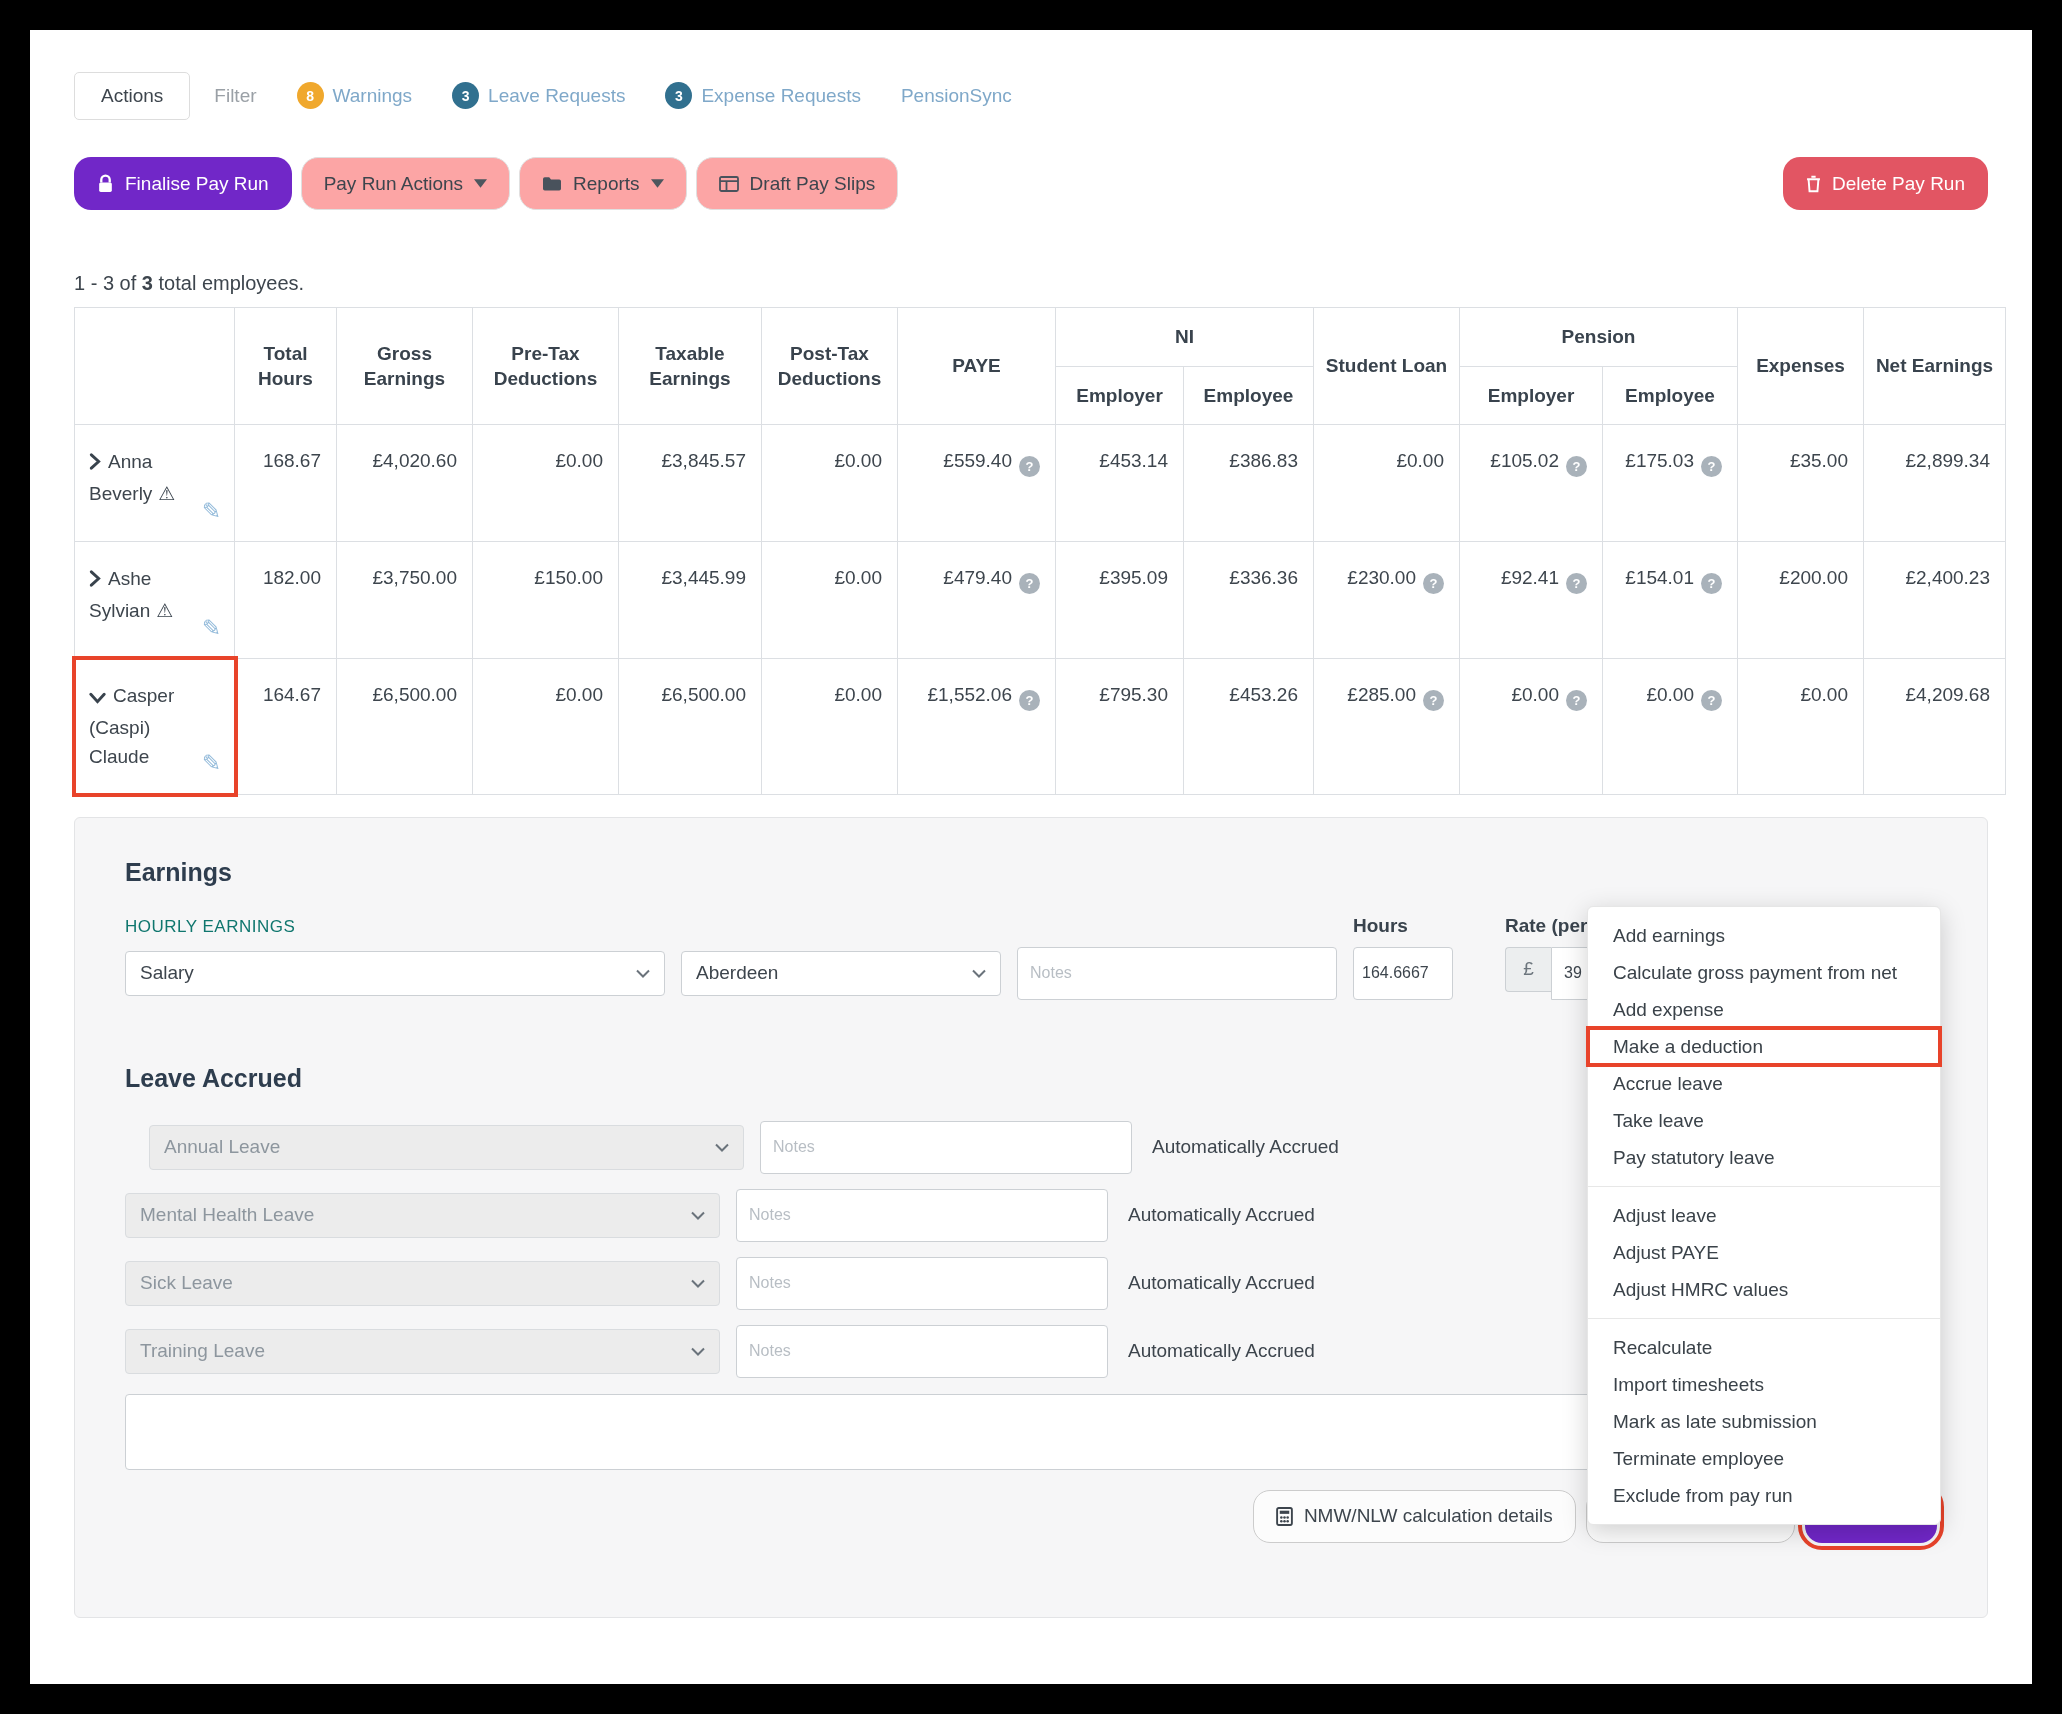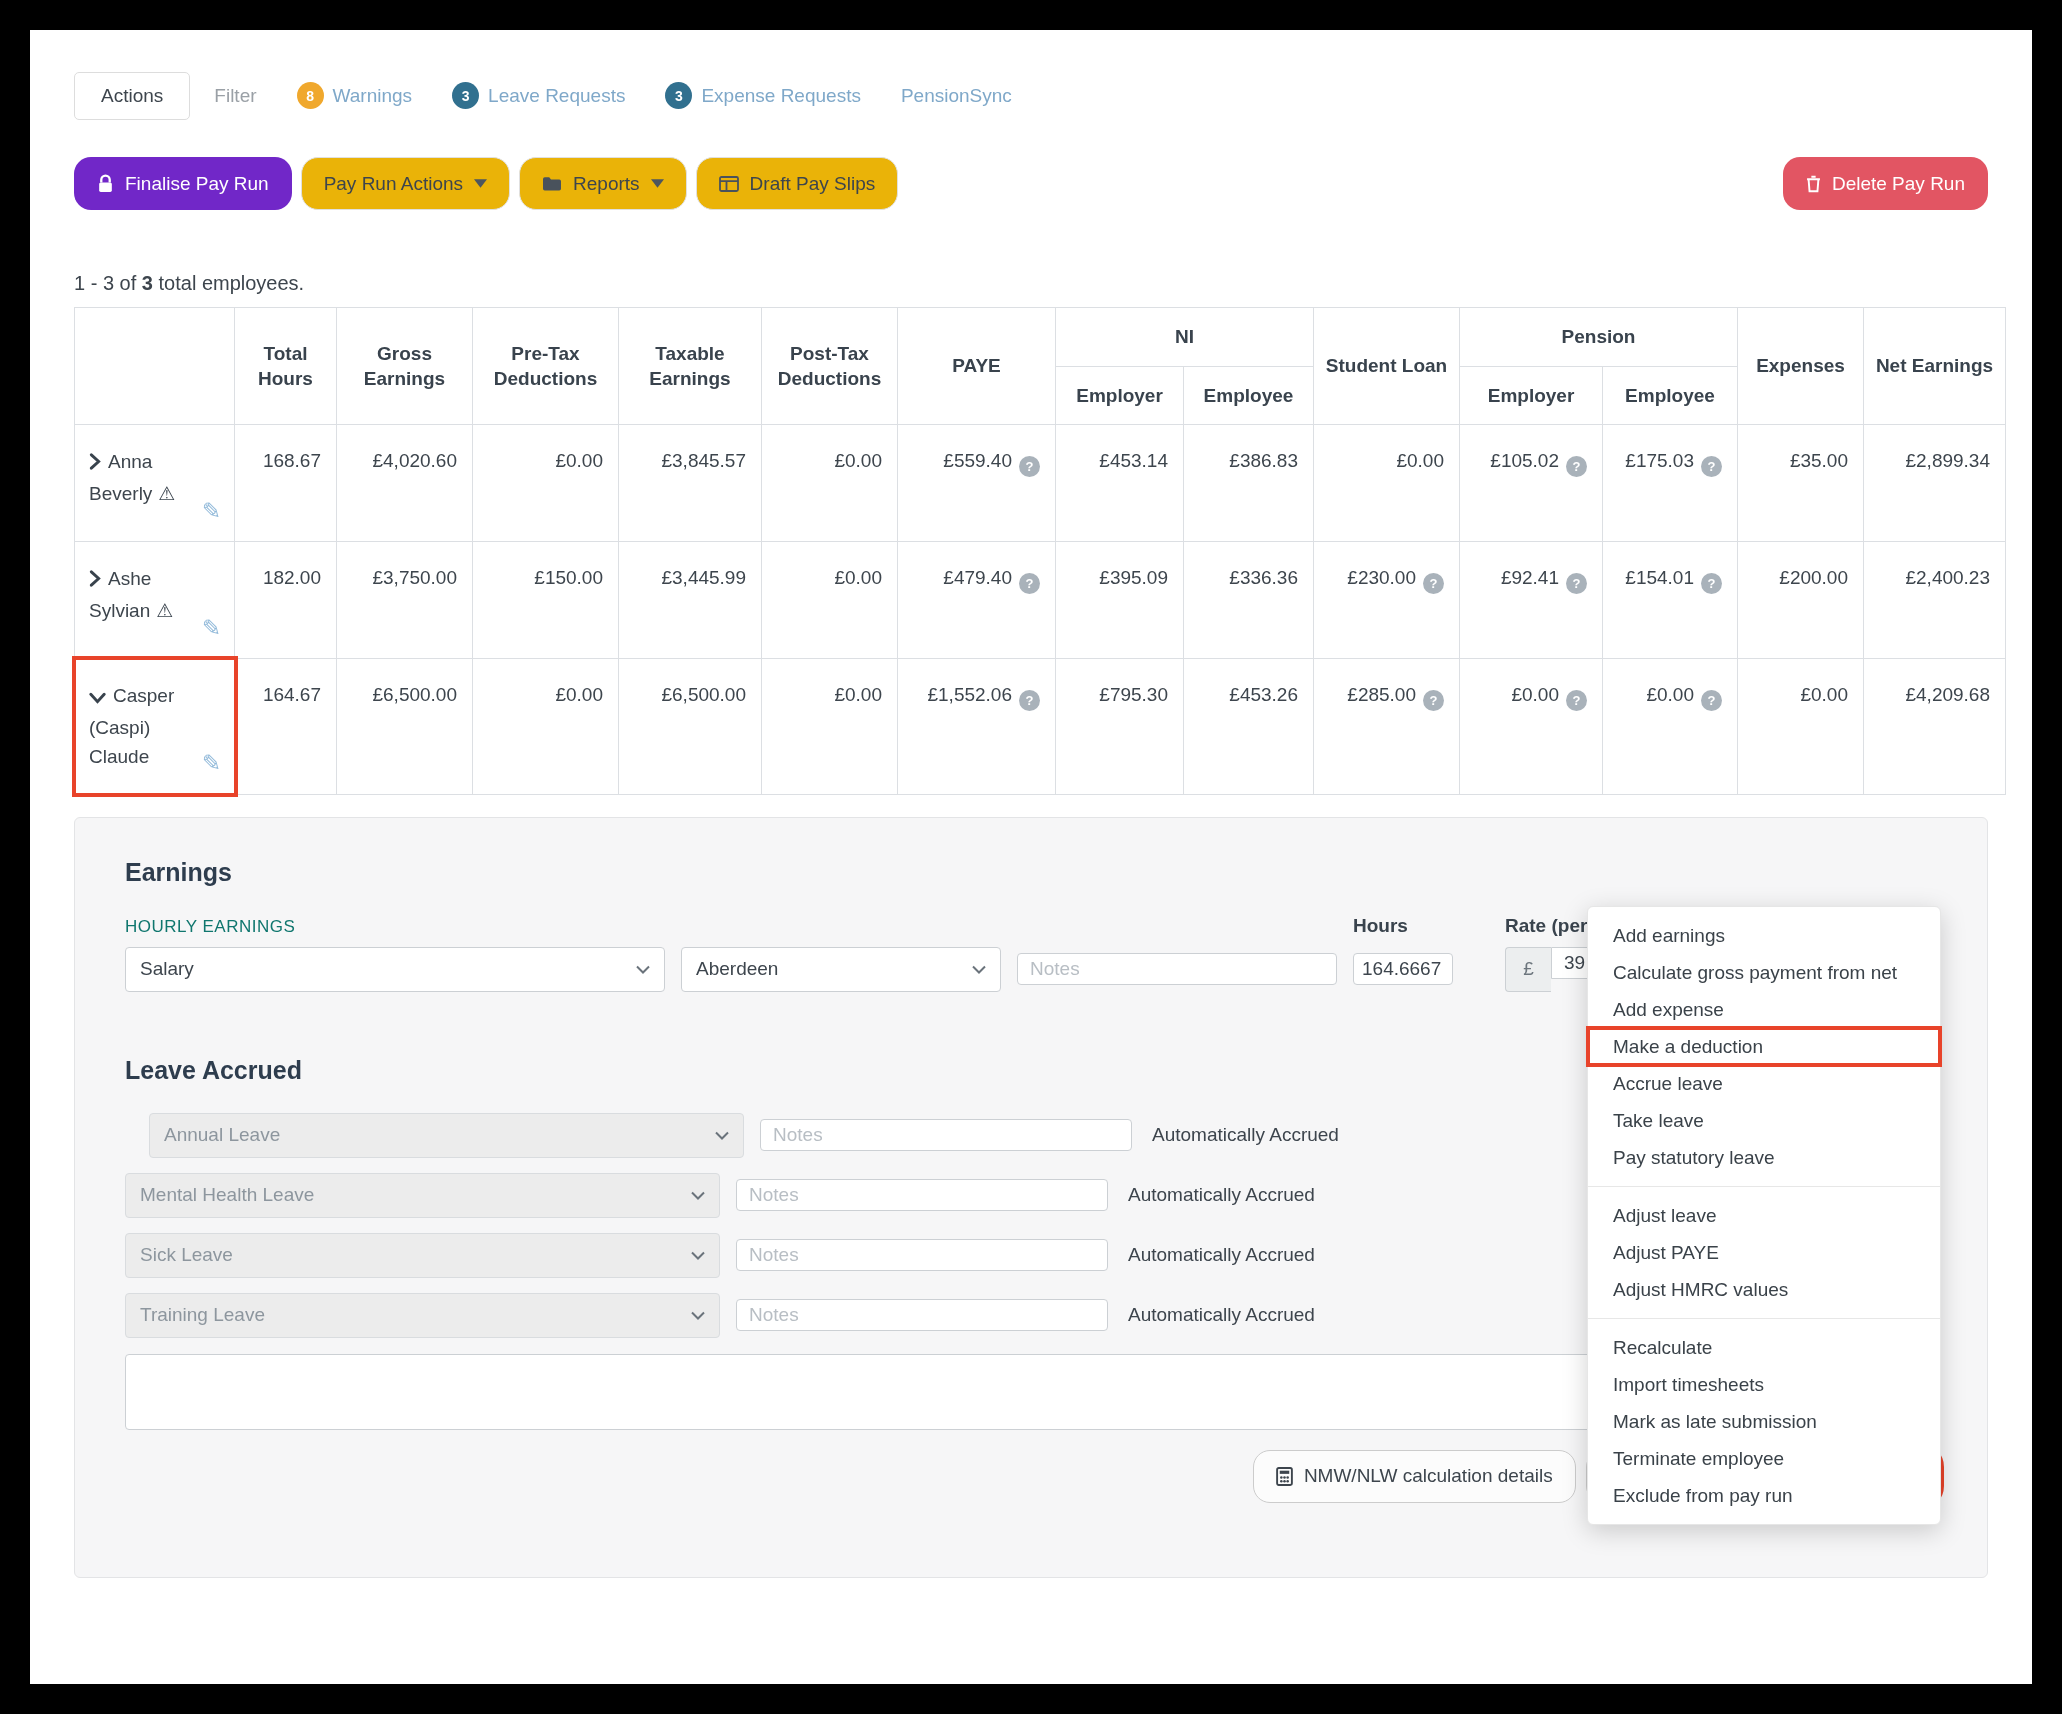--- a/index.html
+++ b/index.html
@@ -15,21 +15,21 @@
   .t-gray { color:#9aa0a6; }
   .t-blue { color:var(--tab_blue,#7fa8c9); }
   .badge { min-width:27px; height:27px; border-radius:50%; color:#fff; font-size:14px; font-weight:bold; display:inline-flex; align-items:center; justify-content:center; }
   .b-orange { background:var(--badge_orange,#f0a82d); }
   .b-blue { background:var(--badge_blue,#31708f); }
 
   
   .toolbar { display:flex; gap:9px; margin-top:36px; }
   .btn { display:inline-flex; align-items:center; gap:11px; font-size:19px; border:1px solid transparent; border-radius:17px; height:53px; padding:0 22px; cursor:pointer; font-family:inherit; background:#fff; white-space:nowrap; }
   .btn-purple { background:var(--purple,#7127c8); color:#fff; }
-  .btn-light { background:#eab308; border-color:#e0e0e0; color:#3d454d; }
+  .btn-light { background:#fca5a5; border-color:#e0e0e0; color:#3d454d; }
   .btn-red { background:var(--red,#e25563); color:#fff; margin-left:auto; }
   .btn-white { background:#fcfcfc; border-color:#ccc; color:#3d454d; }
   .ic { display:inline-flex; align-items:center; }
   .caret { color:#4d565e; }
 
   .count { margin-top:62px; font-size:20px; color:#3d454d; }
 
   
   .grid { width:100%; border-collapse:collapse; margin-top:12px; table-layout:fixed; }
   .grid th, .grid td { border:1px solid #dcdfe3; }
@@ -51,21 +51,21 @@
   .mt-notes { margin-top:85px; }
   .labels-grid, .earn-grid { display:grid; grid-template-columns:540px 320px 320px 100px 20px 390px; column-gap:16px; align-items:center; }
   .labels-grid { margin-top:28px; align-items:end; }
   .earn-grid { margin-top:10px; }
   .lab-gray { font-size:17px; color:#0f766e; letter-spacing:.5px; }
   .lab-dark { font-size:19px; color:#39434d; font-weight:bold; }
   .gc4 { grid-column:4; }
   .gc6 { grid-column:6; }
   .select { height:45px; background:#fff; border:1px solid #ccd0d4; border-radius:4px; display:flex; align-items:center; justify-content:space-between; padding:0 14px; font-size:19px; color:#3d454d; cursor:pointer; }
   .select.disabled { background:#ececec; color:#8d969e; border-color:#d9dcdf; }
-  .input { height:32px; border:1px solid #ccd0d4; border-radius:4px; padding:0 12px; font-size:19px; color:#3d454d; background:#fff; font-family:inherit; width:100%; }
+  .input { height:53px; border:1px solid #ccd0d4; border-radius:4px; padding:0 12px; font-size:16px; color:#3d454d; background:#fff; font-family:inherit; width:100%; }
   .input::placeholder { color:#b8bec4; }
   .num-in { padding:0 8px; }
   .rate-group { display:flex; }
   .addon { width:46px; height:45px; background:#eceeef; border:1px solid #ccd0d4; border-right:none; border-radius:4px 0 0 4px; display:flex; align-items:center; justify-content:center; font-size:19px; color:#6c757d; }
   .rate-in { border-radius:0 4px 4px 0; flex:1; min-width:0; }
   .leave-row { display:grid; grid-template-columns:595px 372px auto; column-gap:16px; align-items:center; margin-top:15px; }
   .leave-row.first { margin-top:28px;margin-left:24px; }
   .accrued { font-size:19px; color:#3d454d; margin-left:4px; }
   .notes-area { width:100%; height:76px; margin-top:16px; border:1px solid #ccd0d4; border-radius:4px; background:#fff; padding:10px 12px; font-family:inherit; font-size:19px; color:#3d454d; resize:vertical; }
   .panel-footer { display:flex; justify-content:flex-end; gap:10px; margin-top:16px; }

